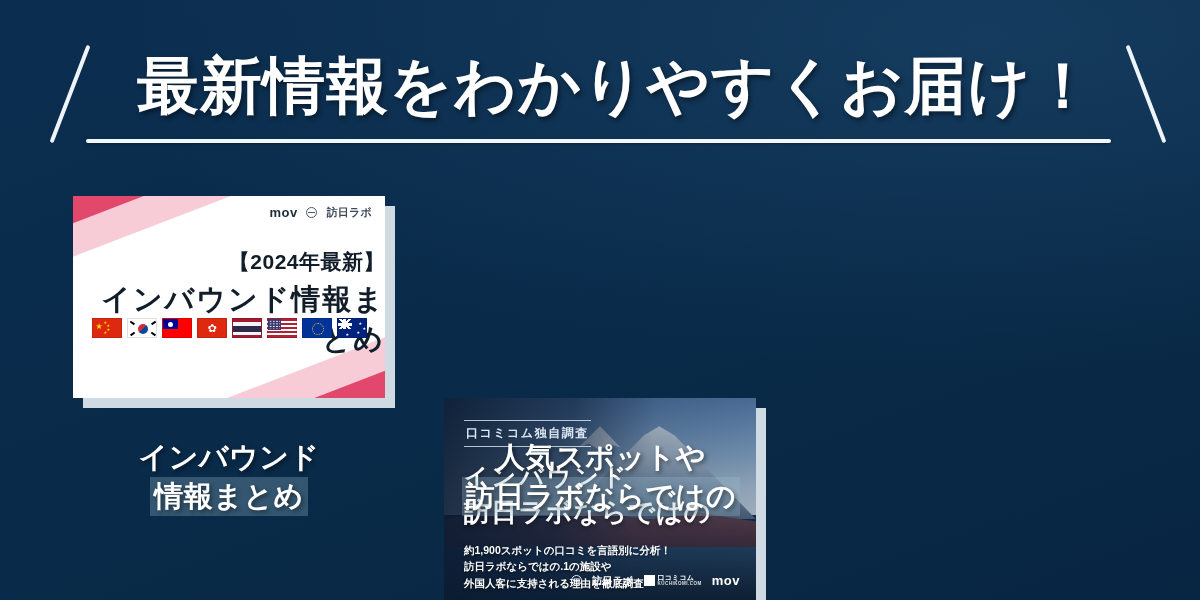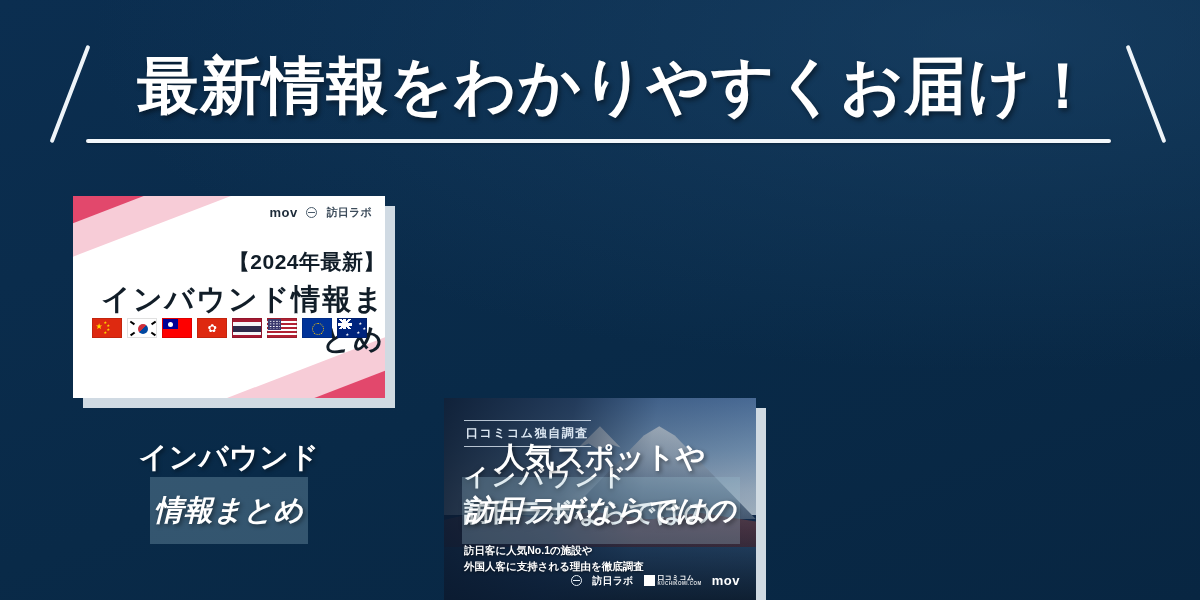--- a/index.html
+++ b/index.html
@@ -218,21 +218,21 @@
   .captions{ position:absolute; left:0; top:438px; width:1200px; height:100px; }
   .caption{
     position:absolute; top:0; width:330px; text-align:center;
     color:#ffffff; font-weight:bold; font-size:29px; line-height:1.34;
     text-shadow:2px 2px 4px rgba(0,0,0,.45);
     letter-spacing:.5px;
   }
   .cap-1{ left:64px; }
   .cap-2{ left:436px; }
   .cap-3{ left:806px; }
-  .cap-l2{ display:inline-block; background:rgba(152,190,205,.30); padding:14px 4px;font-style:italic; }
+  .cap-l2{ display:inline-block; background:rgba(152,190,205,.30); padding:0 4px; }
 </style>
 </head>
 <body>
 
 <div class="stage">
 
   <div class="headline-wrap">
     <div class="slash slash-left"></div>
     <div class="slash slash-right"></div>
     <div class="headline">最新情報をわかりやすくお届け！</div>
@@ -311,21 +311,22 @@
       <div class="fuji-lake"></div>
       <div class="c2-shade"></div>
 
       <div class="c2-inner">
         <div class="c2-tag">口コミコム独自調査</div>
         <div class="c2-title">
           <div class="c2-t1">インバウンド</div>
           <div class="c2-t2">訪日ラボならではの</div>
         </div>
         <div class="c2-desc">
-          <div>訪日客に人気No.1の施設や</div>
+          <div>約1,900スポットの口コミを言語別に分析！</div>
+          <div>訪日ラボならではの.1の施設や</div>
           <div>外国人客に支持される理由を徹底調査</div>
         </div>
       </div>
 
       <div class="c2-foot">
         <span class="hn-lab">
           <span class="hn-mark"></span>
           <span class="hn-txt">訪日ラボ</span>
         </span>
         <span class="kk-logo">

